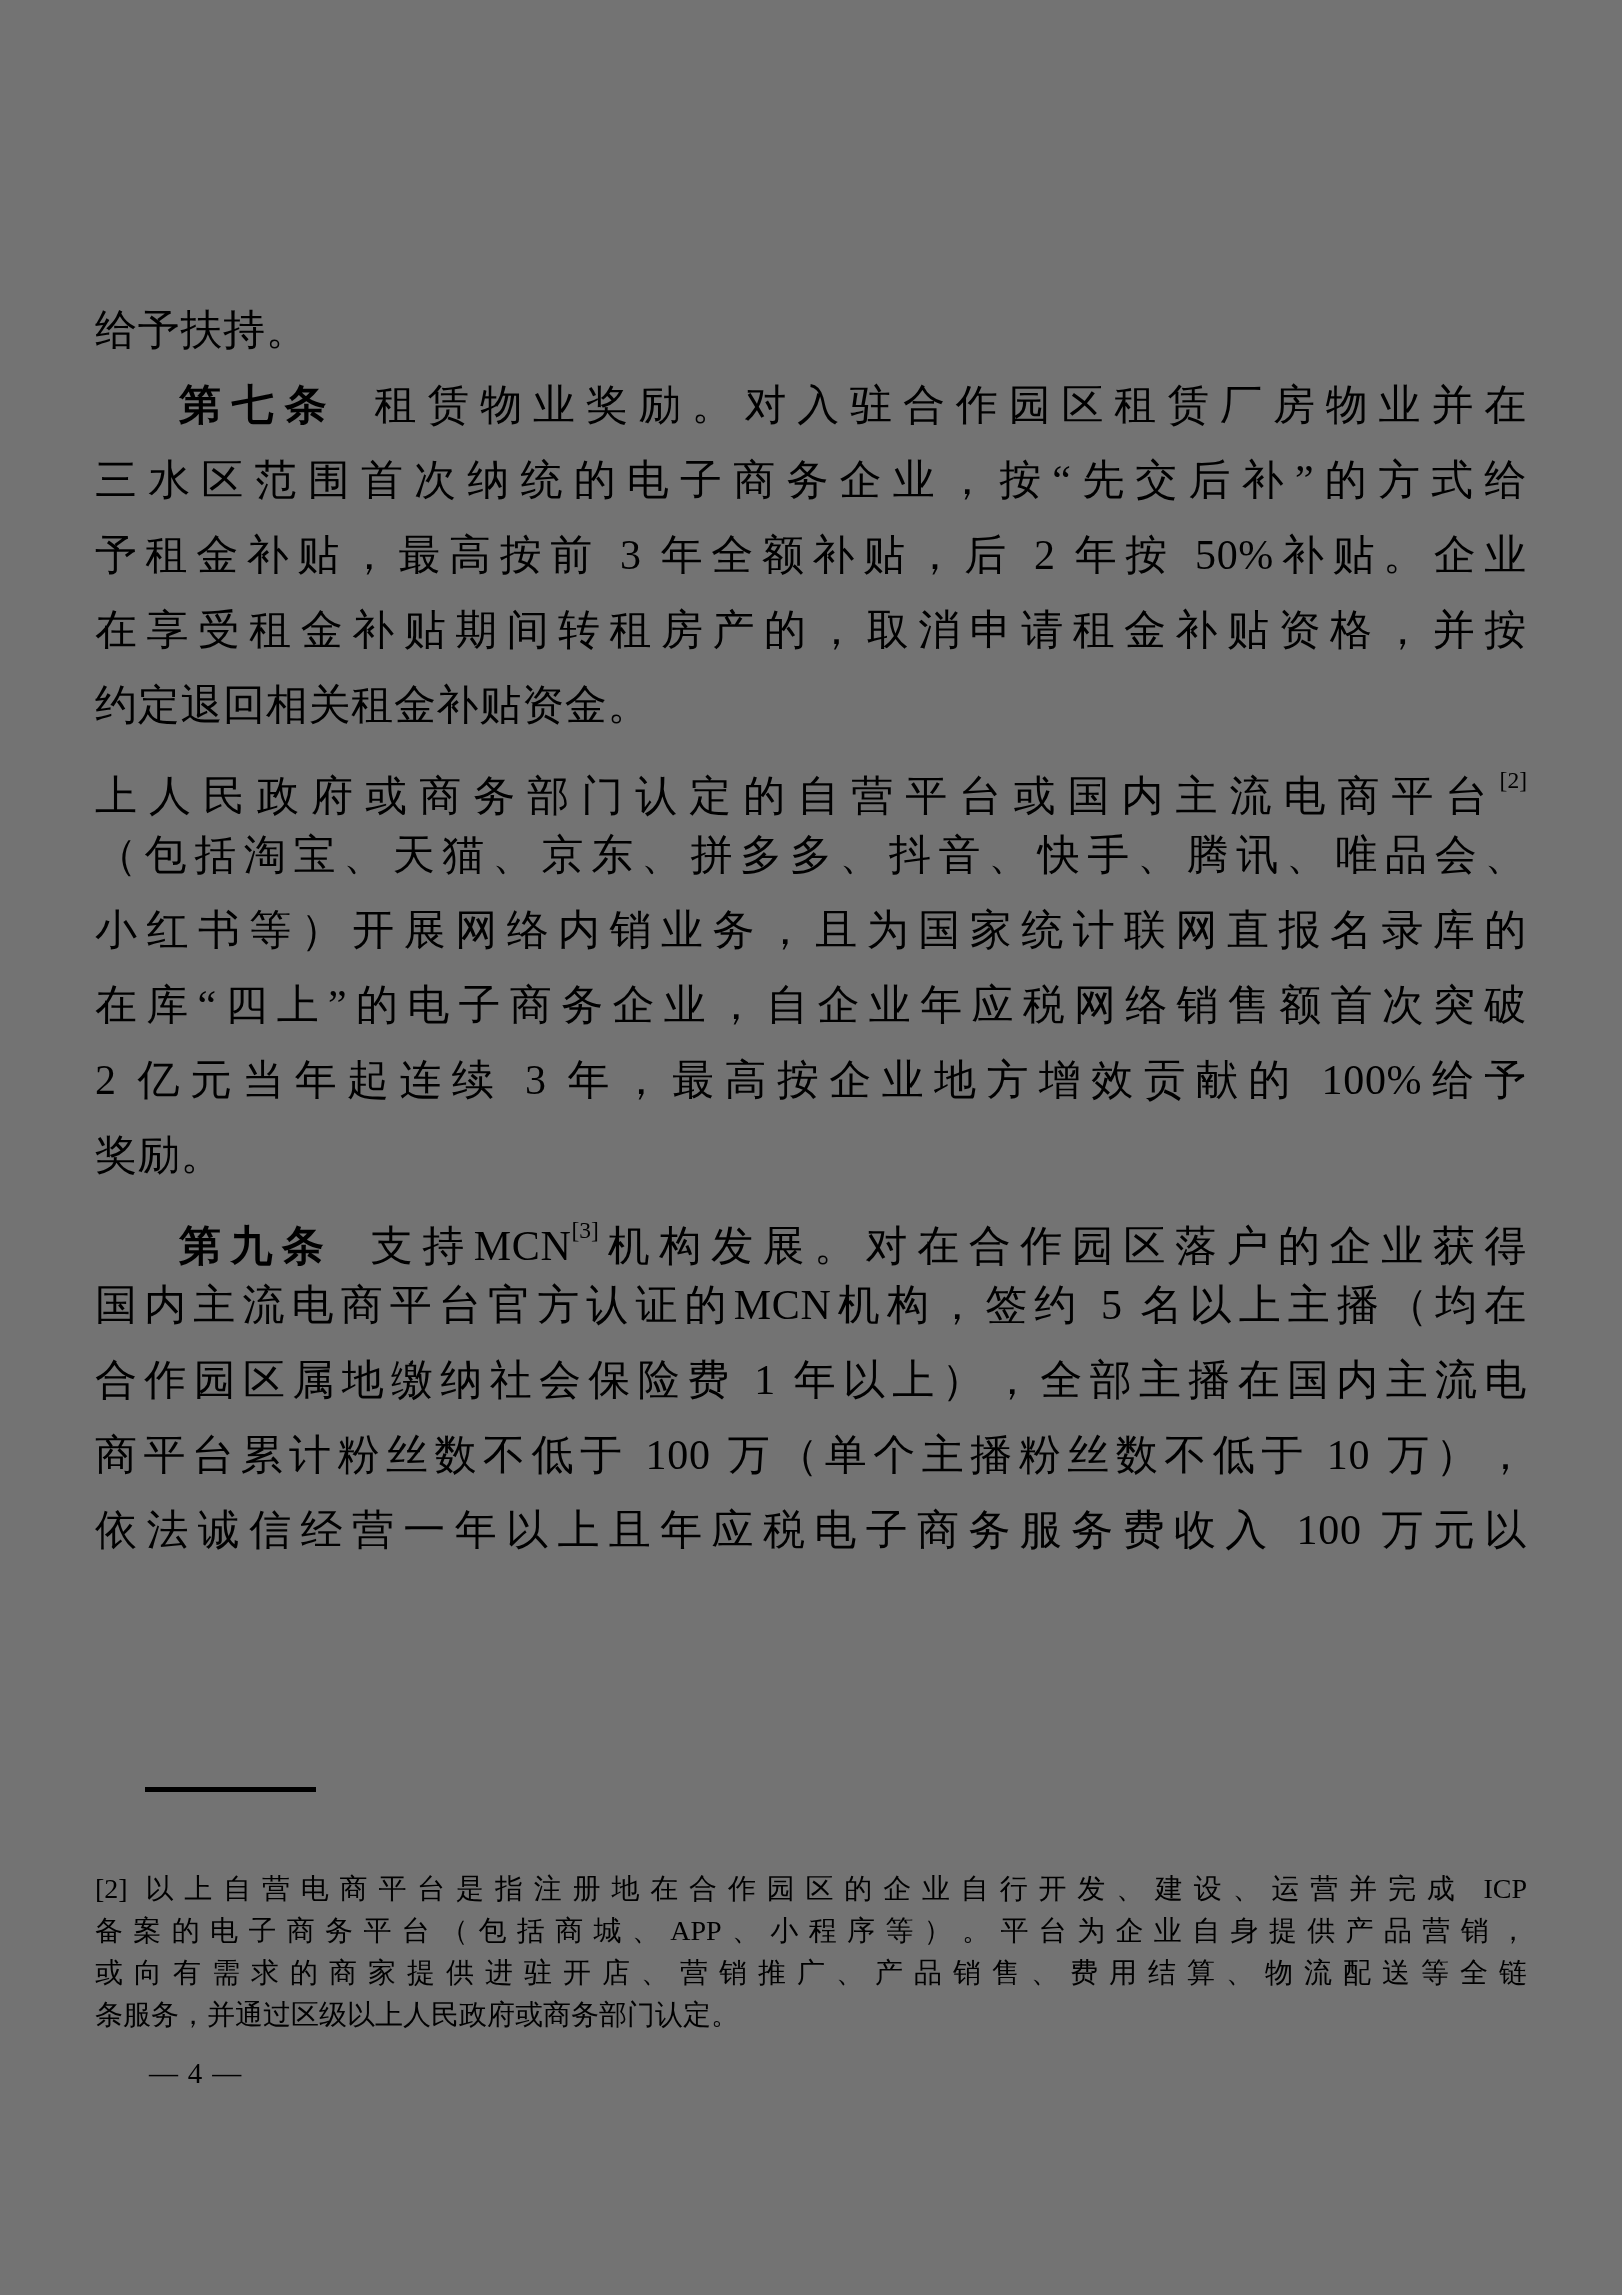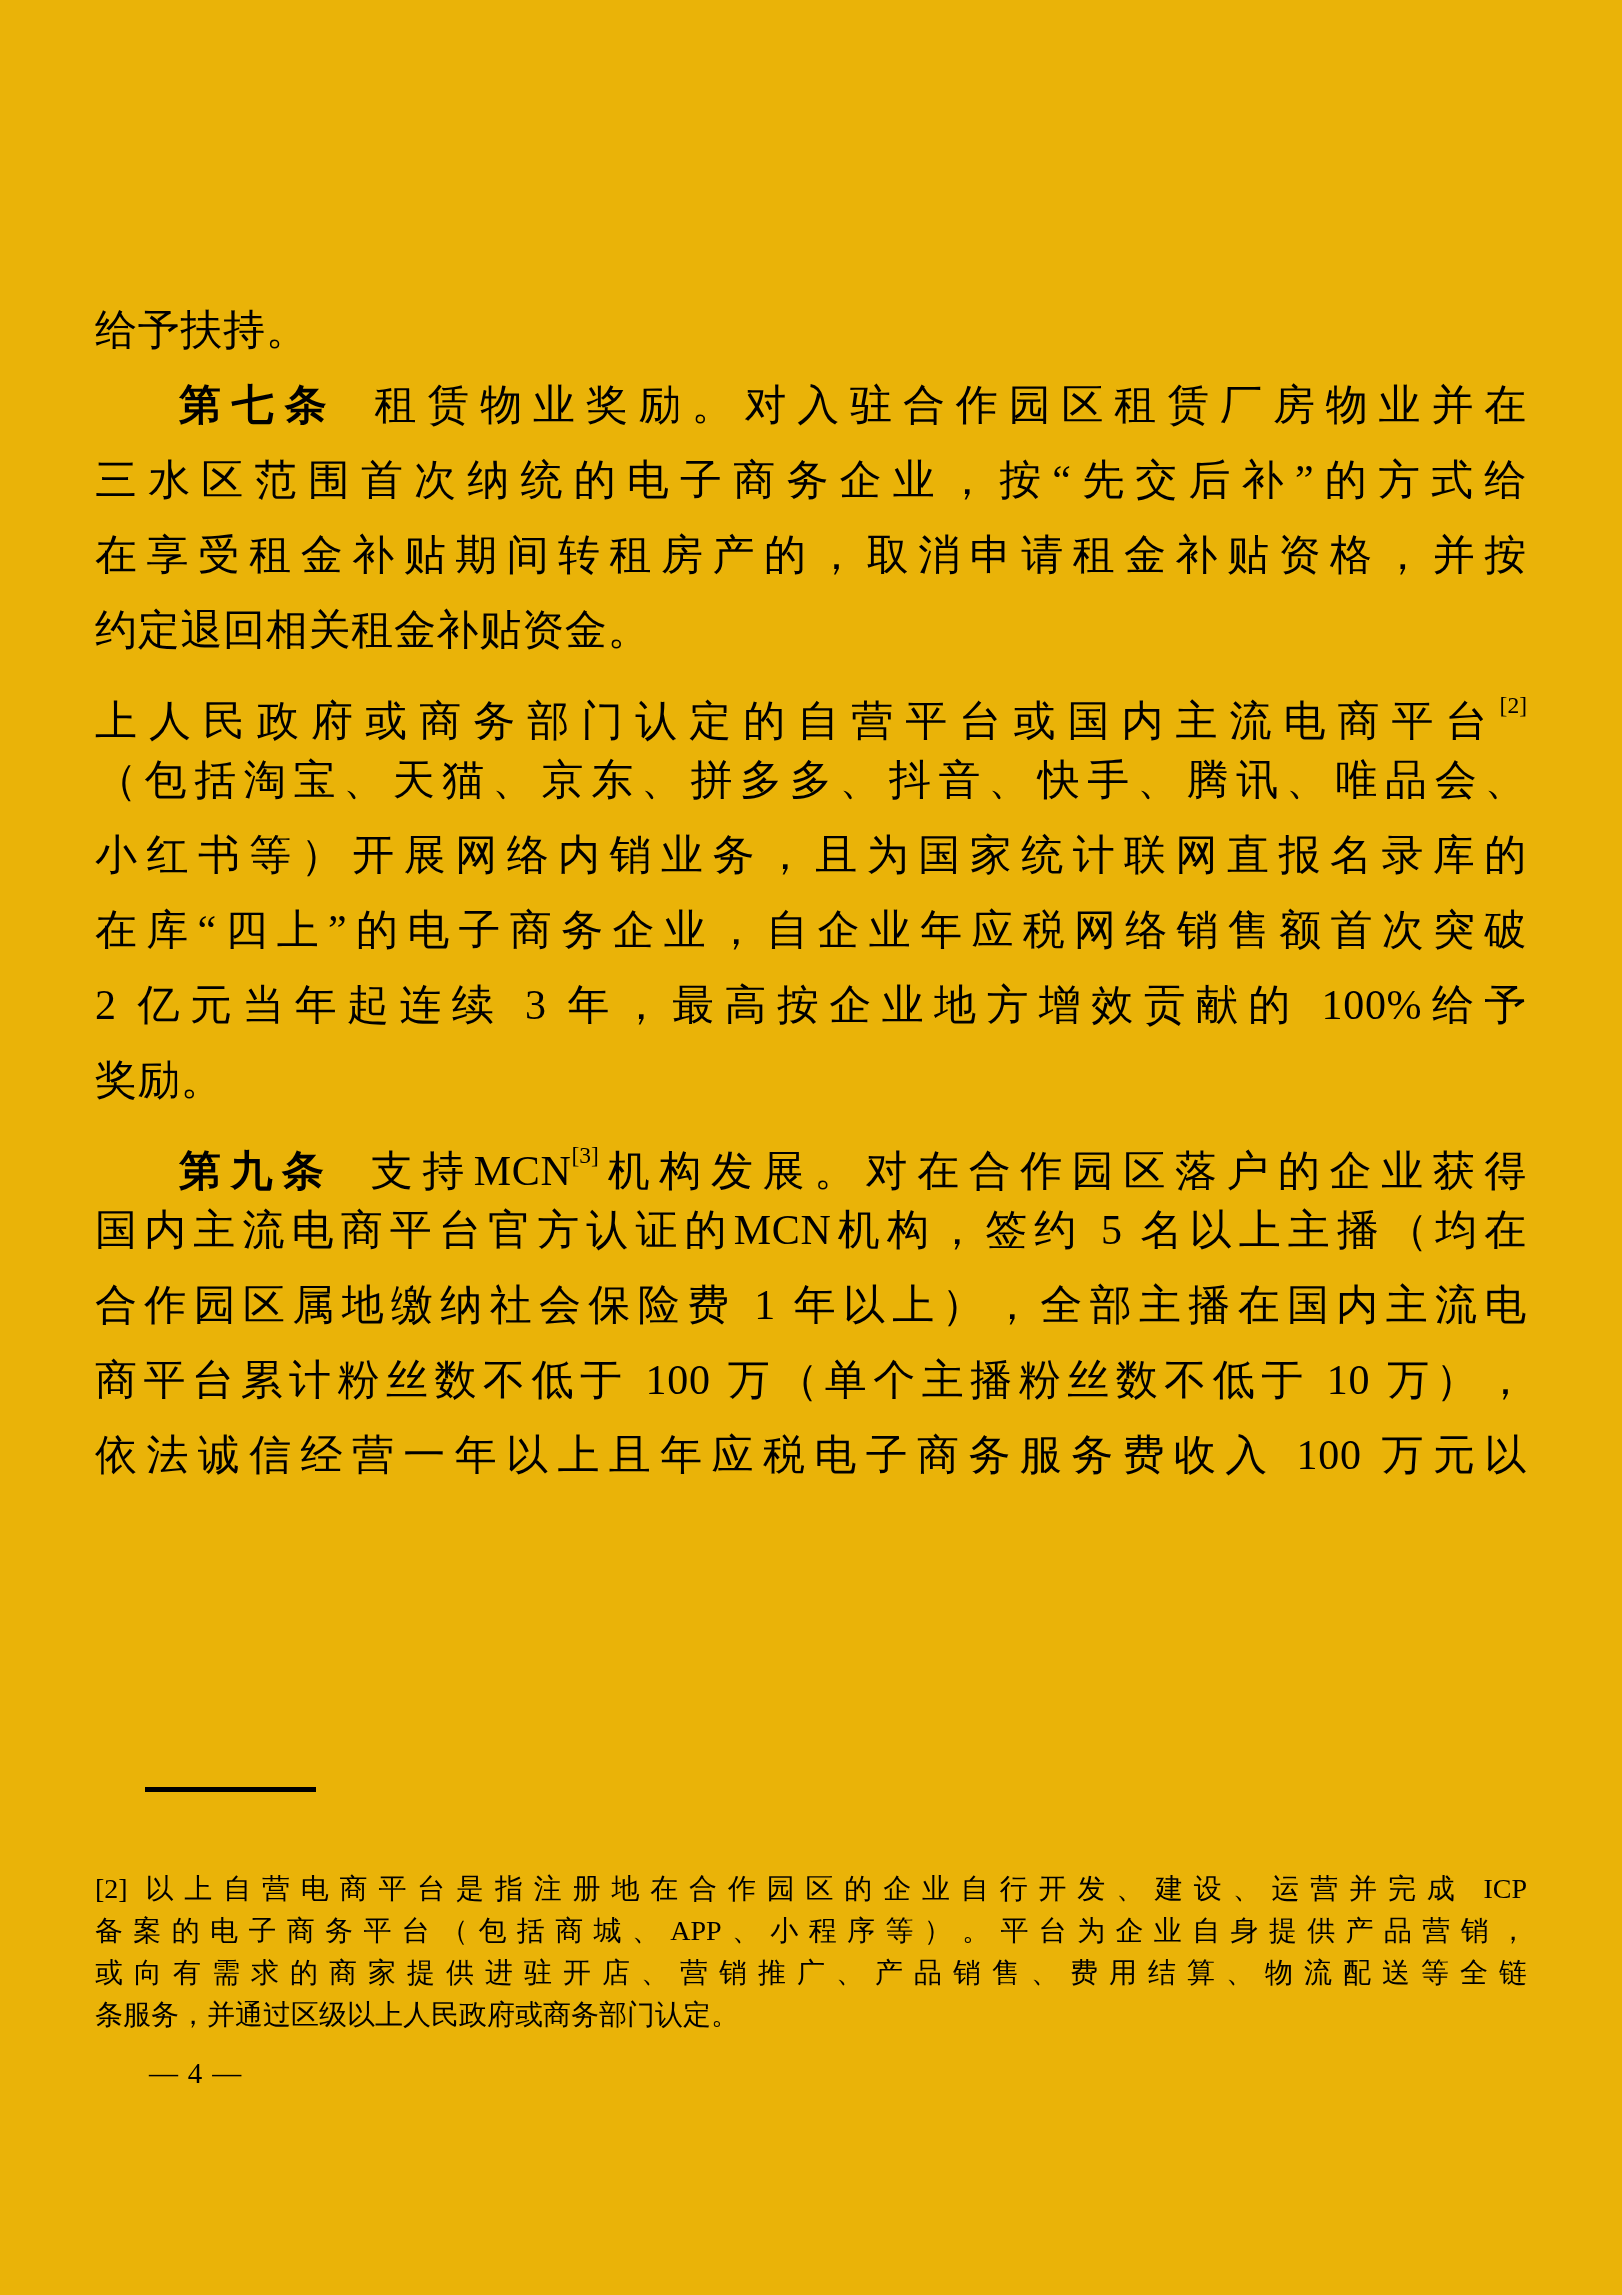--- a/index.html
+++ b/index.html
@@ -4,21 +4,21 @@
 <style>
   html, body {
     margin: 0;
     padding: 0;
     background: #ffffff;
   }
   .page {
     position: relative;
     width: 1623px;
     height: 2295px;
-    background: #eab308;
+    background: #737373;
     color: #000000;
     font-family: "Liberation Serif", "DejaVu Serif", serif;
     overflow: hidden;
   }
   .body-text {
     position: absolute;
     left: 95px;
     top: 293px;
     width: 1432px;
     font-size: 42px;
@@ -93,20 +93,21 @@
 
   <main class="body-text">
 
     <div class="line"><span>给予扶持。</span></div>
 
 
     <div class="line indent fill"><span class="article">第七条</span><span>租赁物业奖励。对入驻合作园区租赁厂房物业并在</span></div>
 
     <div class="line fill"><span>三水区范围首次纳统的电子商务企业，按“先交后补”的方式给</span></div>
 
+    <div class="line fill"><span>予租金补贴，最高按前 3 年全额补贴，后 2 年按 50%补贴。企业</span></div>
 
     <div class="line fill"><span>在享受租金补贴期间转租房产的，取消申请租金补贴资格，并按</span></div>
 
     <div class="line"><span>约定退回相关租金补贴资金。</span></div>
 
 
     <div class="line fill"><span>上人民政府或商务部门认定的自营平台或国内主流电商平台</span><span class="sup">[2]</span></div>
 
     <div class="line fill"><span>（包括淘宝、天猫、京东、拼多多、抖音、快手、腾讯、唯品会、</span></div>
 

